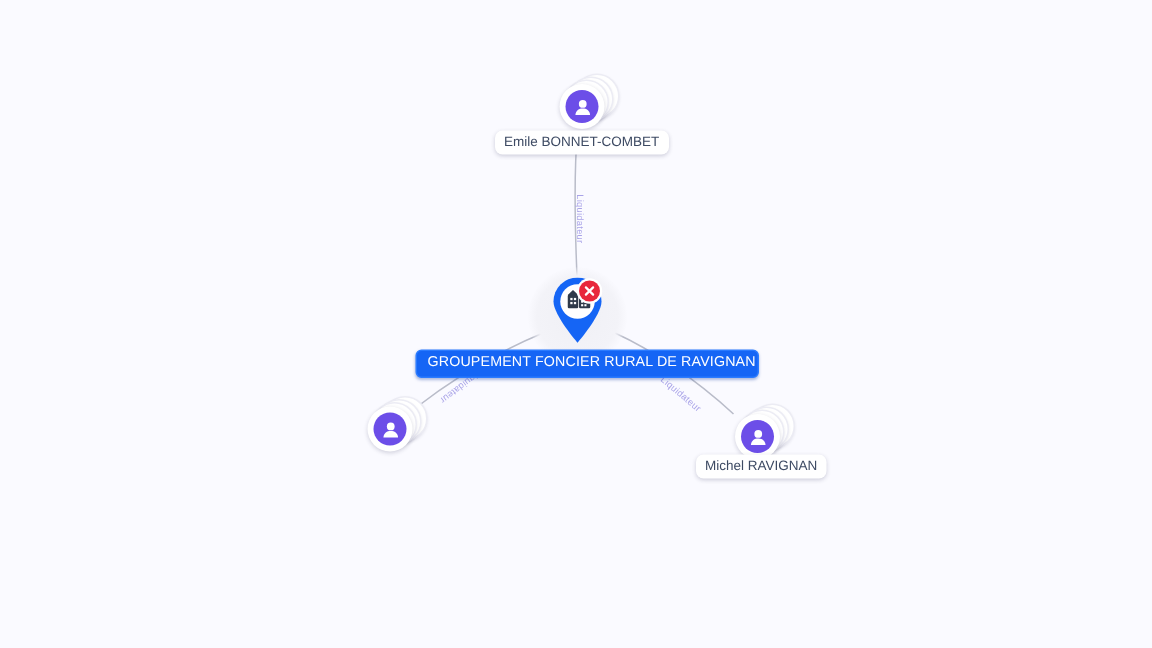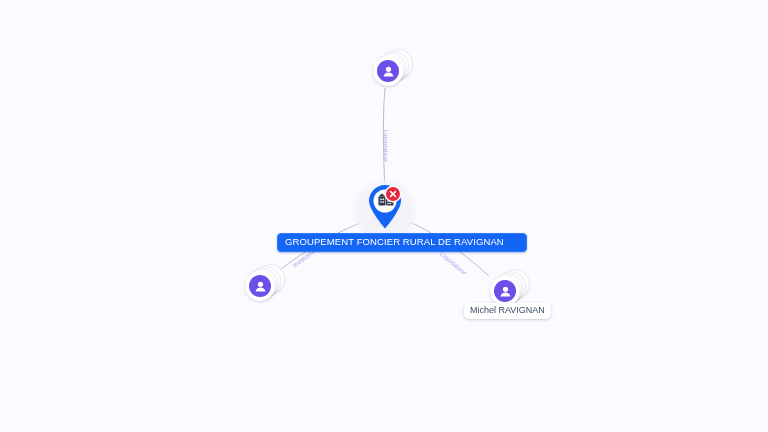--- a/index.html
+++ b/index.html
@@ -85,21 +85,21 @@
     box-shadow:0 0 0 1.5px #ffffff;
     display:flex;align-items:center;justify-content:center;
   }
   .badge svg{display:block;}
 
   #company-banner{
     position:absolute;left:277px;top:233px;
     background:#1565f5;
     border:1px solid #2b7bff;
     border-radius:4px;
-    padding:2px 22px 3px 7px;
+    padding:2px 1px 3px 7px;
     color:#ffffff;
     font-size:9.5px;
     line-height:12px;
     letter-spacing:.1px;
     white-space:nowrap;
     box-shadow:0 1px 2px rgba(20,60,160,.35);
     font-family:"Liberation Sans", sans-serif;
   }
 </style>
 </head>
@@ -165,20 +165,21 @@
     </div>
     <div class="avatar">
       <span class="disc">
         <svg width="13" height="13" viewBox="0 0 13 13">
           <circle cx="6.5" cy="4.3" r="2.6" fill="#ffffff"></circle>
           <path d="M1.6 11.6 C 1.9 8.7 4 7.4 6.5 7.4 C 9 7.4 11.1 8.7 11.4 11.6 Z" fill="#ffffff"></path>
         </svg>
       </span>
     </div>
   </div>
+  <div class="pill" style="left:330px;top:87px;">Emile BONNET-COMBET</div>
 
   <div class="node" style="left:245px;top:269px;">
     <div class="stack">
       <i class="s3"></i>
         <i class="s2"></i>
         <i class="s1"></i>
     </div>
     <div class="avatar">
       <span class="disc">
         <svg width="13" height="13" viewBox="0 0 13 13">

